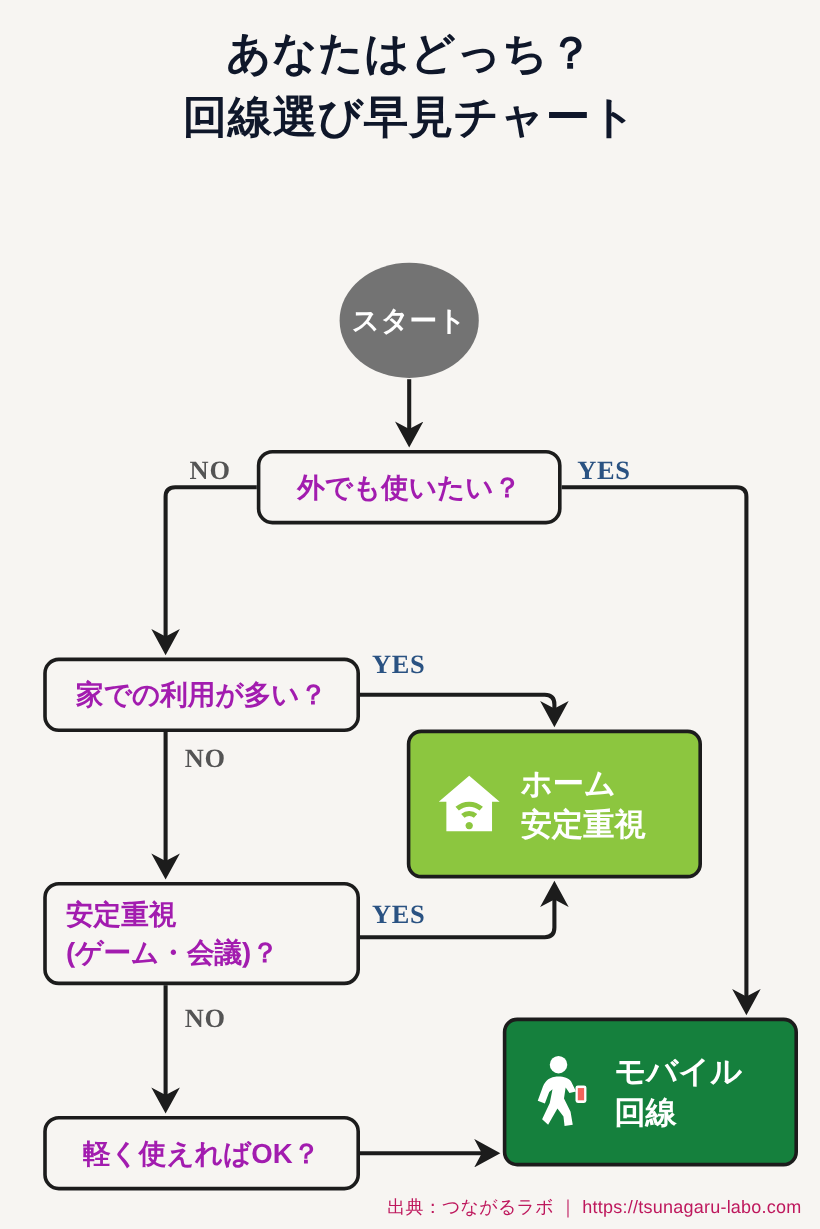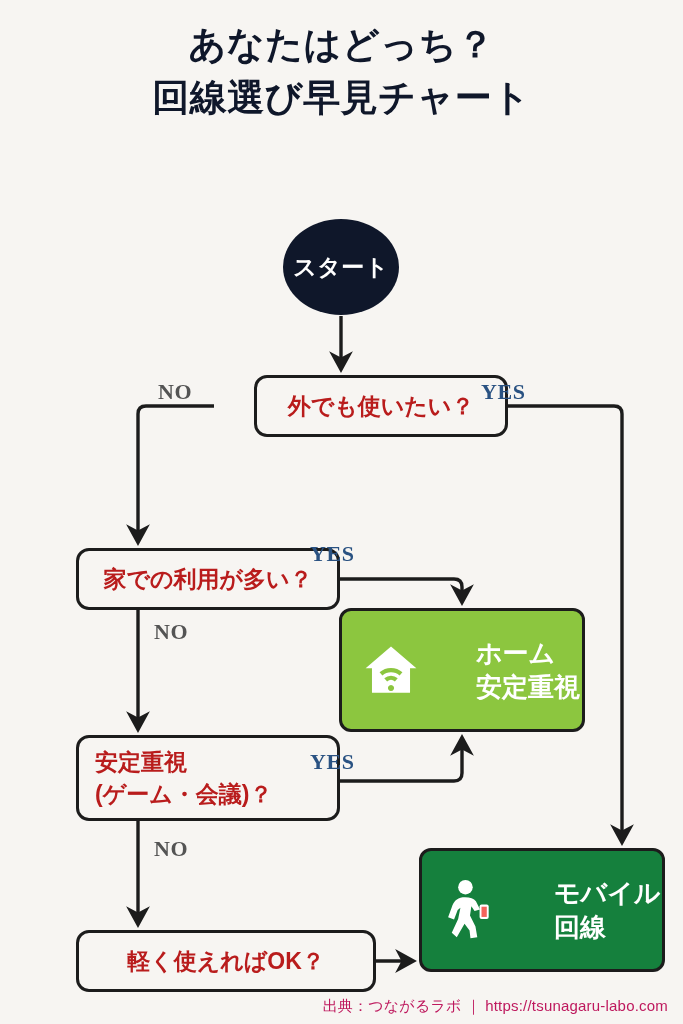--- a/index.html
+++ b/index.html
@@ -62,49 +62,47 @@
   
   .decision {
     position: absolute;
     box-sizing: border-box;
     background: #f7f5f2;
     border: 3px solid #1c1c1c;
     border-radius: 13px;
     display: flex;
     flex-direction: column;
     justify-content: center;
-    color: #b91c1c;
+    color: #a21caf;
     font-weight: bold;
     font-size: 23px;
     line-height: 32px;
     padding-left: 16px;
     padding-right: 12px;
-    margin-left: 40px;
   }
   .decision .dline { display: block; white-space: nowrap; }
 
   #decision-outdoor { left: 214px; top: 375px; width: 254px; height: 62px;
                       align-items: center; padding-left: 12px; }
   #decision-home    { left: 36px;  top: 548px; width: 264px; height: 62px;
                       align-items: center; padding-left: 12px; }
   #decision-stable  { left: 36px;  top: 735px; width: 264px; height: 86px; }
-  #decision-light   { left: 36px;  top: 930px; width: 300px; height: 62px;
+  #decision-light   { left: 36px;  top: 930px; width: 264px; height: 62px;
                       align-items: center; padding-left: 12px; }
 
   
   .result {
     position: absolute;
     box-sizing: border-box;
     border: 3px solid #1c1c1c;
     border-radius: 12px;
     display: flex;
     flex-direction: row;
     align-items: center;
     color: #ffffff;
-    gap: 42px;
   }
   .result .ricon {
     flex: 0 0 auto;
     margin-left: 20px;
     margin-right: 14px;
     display: block;
   }
   .result .rtext {
     font-weight: bold;
     font-size: 26px;
@@ -176,21 +174,21 @@
       <path d="M 138 610 L 138 729" marker-end="url(#arrow)"></path>
 
       <path d="M 300 781 L 454 781 Q 462 781 462 773 L 462 738" marker-end="url(#arrow)"></path>
 
       <path d="M 138 821 L 138 924" marker-end="url(#arrow)"></path>
 
       <path d="M 300 961 L 413 961" marker-end="url(#arrow)"></path>
     </g>
   </svg>
 
-  <div id="start-node" style="background:#0f172a;">
+  <div id="start-node" style="background:#737373;">
     <span>スタート</span>
   </div>
 
   <div class="decision" id="decision-outdoor">
     <span class="dline">外でも使いたい？</span>
   </div>
 
   <div class="decision" id="decision-home">
     <span class="dline">家での利用が多い？</span>
   </div>

